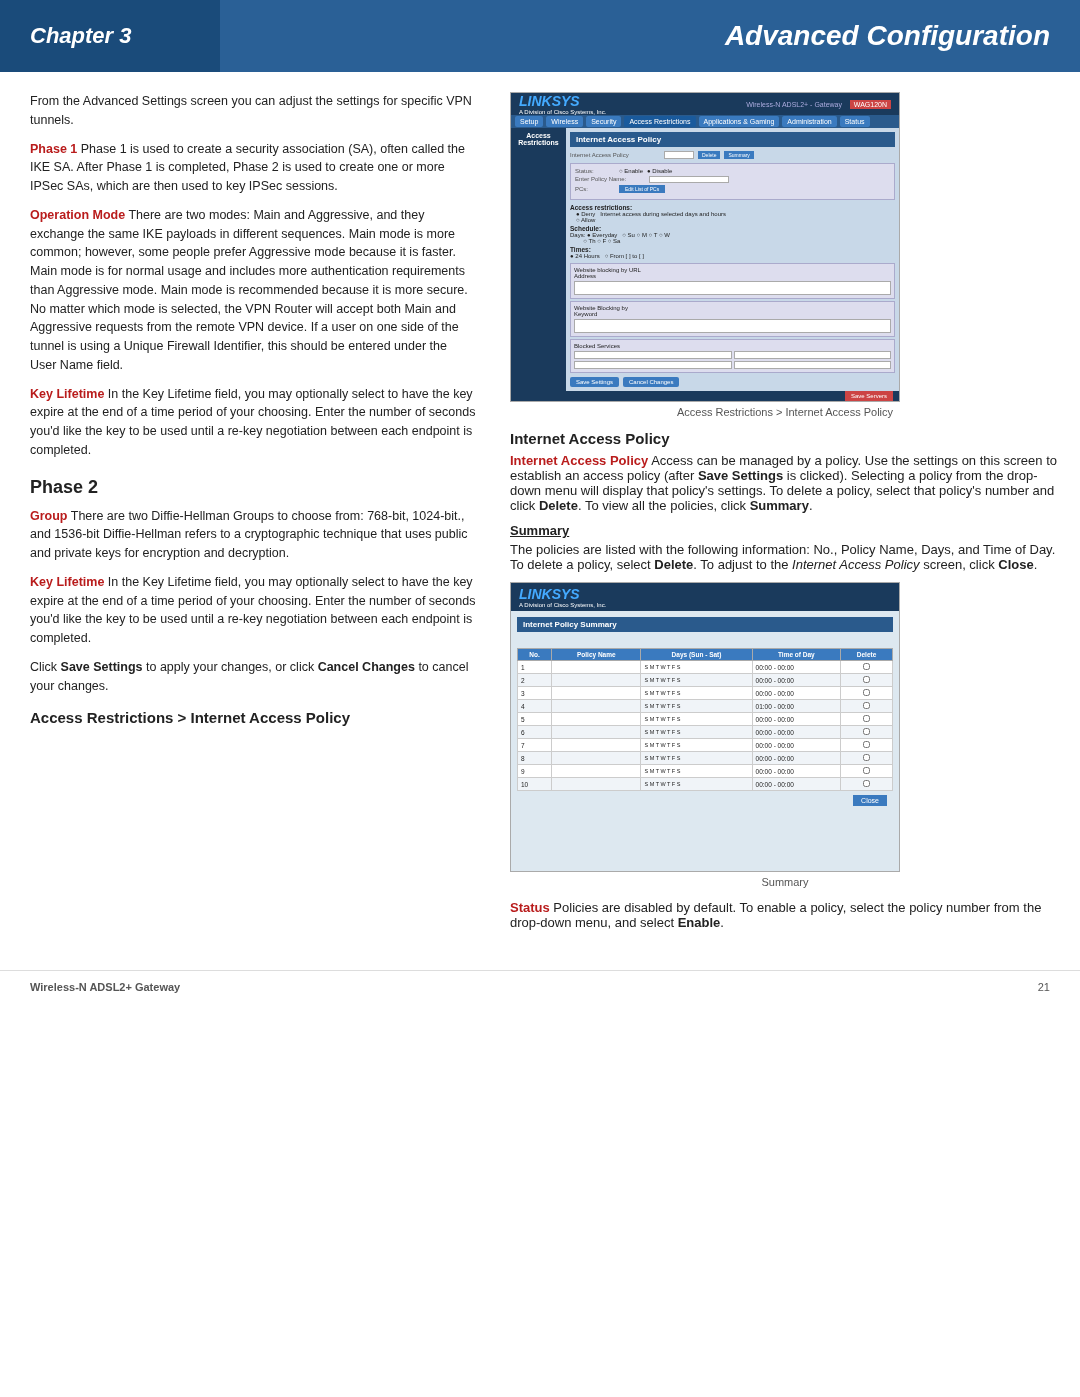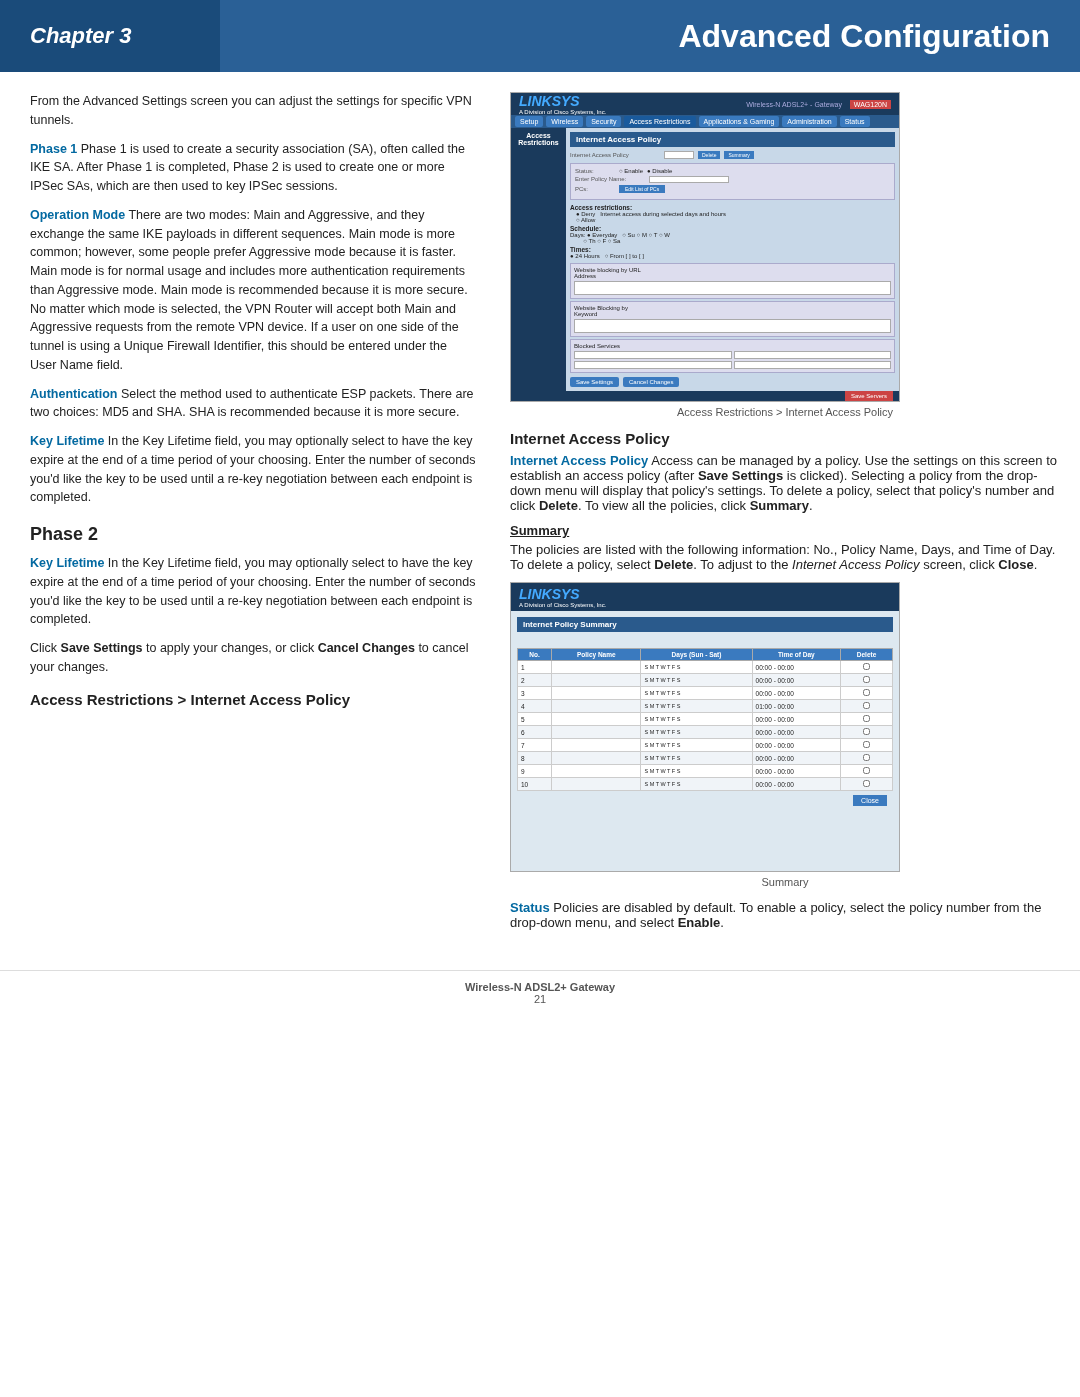--- a/index.html
+++ b/index.html
@@ -33,22 +33,23 @@
     .header-title {
       background: #2a6096;
       flex: 1;
       display: flex;
       align-items: center;
       justify-content: flex-end;
       padding-right: 30px;
     }
     .header-title span {
       color: #fff;
-      font-size: 32px;
-      font-weight: bold;
+      font-size: 28px;
+      font-weight: bold;
+      font-style: italic;
     }
 
     
     .content {
       display: flex;
       padding: 0;
     }
 
     .left-col {
       width: 500px;
@@ -57,21 +58,21 @@
       line-height: 1.5;
     }
 
     .right-col {
       flex: 1;
       padding: 20px 20px 20px 10px;
     }
 
     
     p { margin-bottom: 10px; }
-    .bold-blue { color: #0369a1; font-weight: bold; text-align: center; }
+    .bold-blue { color: #b91c1c; font-weight: bold; text-align: center; }
     .bold-black { font-weight: bold; }
     h2.section {
       font-size: 18px;
       font-weight: bold;
       margin: 14px 0 6px 0;
       color: #222;
     }
     h3.subsection {
       font-size: 15px;
       font-weight: bold;
@@ -227,25 +228,24 @@
       color: #fff;
       font-size: 7px;
       padding: 2px 8px;
       border: none;
     }
 
     
     .footer {
       display: flex;
       justify-content: space-between;
-      align-items: center;
+      align-items: flex-start;
       padding: 10px 30px;
       border-top: 1px solid #ddd;
       margin-top: 10px;
-      flex-direction: column;
     }
     .footer-left {
       font-size: 11px;
       color: #555;
       font-weight: bold;
     }
     .footer-right {
       font-size: 11px;
       color: #555;
     }
@@ -289,31 +289,31 @@
 
     <p>
       <span class="bold-blue">Phase 1</span><span> Phase 1 is used to create a security association (SA), often called the IKE SA. After Phase 1 is completed, Phase 2 is used to create one or more IPSec SAs, which are then used to key IPSec sessions.</span>
     </p>
 
     <p>
       <span class="bold-blue">Operation Mode</span><span> There are two modes: Main and Aggressive, and they exchange the same IKE payloads in different sequences. Main mode is more common; however, some people prefer Aggressive mode because it is faster. Main mode is for normal usage and includes more authentication requirements than Aggressive mode. Main mode is recommended because it is more secure. No matter which mode is selected, the VPN Router will accept both Main and Aggressive requests from the remote VPN device. If a user on one side of the tunnel is using a Unique Firewall Identifier, this should be entered under the User Name field.</span>
     </p>
 
 
-    <p>
-      <span class="bold-blue">Authentication</span><span> Select the method used to authenticate ESP packets. There are two choices: MD5 and SHA. SHA is recommended because it is more secure.</span>
-    </p>
 
 
     <p>
       <span class="bold-blue">Key Lifetime</span><span>  In the Key Lifetime field, you may optionally select to have the key expire at the end of a time period of your choosing.  Enter the number of seconds you'd like the key to be used until a re-key negotiation between each endpoint is completed.</span>
     </p>
 
     <h2 class="section">Phase 2</h2>
 
+    <p>
+      <span class="bold-blue">Group</span><span> There are two Diffie-Hellman Groups to choose from: 768-bit, 1024-bit., and 1536-bit Diffie-Hellman refers to a cryptographic technique that uses public and private keys for encryption and decryption.</span>
+    </p>
 
     <p>
       <span class="bold-blue">Key Lifetime</span><span>  In the Key Lifetime field, you may optionally select to have the key expire at the end of a time period of your choosing.  Enter the number of seconds you'd like the key to be used until a re-key negotiation between each endpoint is completed.</span>
     </p>
 
     <p>
       <span>Click </span><span class="bold-black">Save Settings</span><span> to apply your changes, or click </span><span class="bold-black">Cancel Changes</span><span> to cancel your changes.</span>
     </p>
 
     <h3 class="subsection">Access Restrictions &gt; Internet Access Policy</h3>

